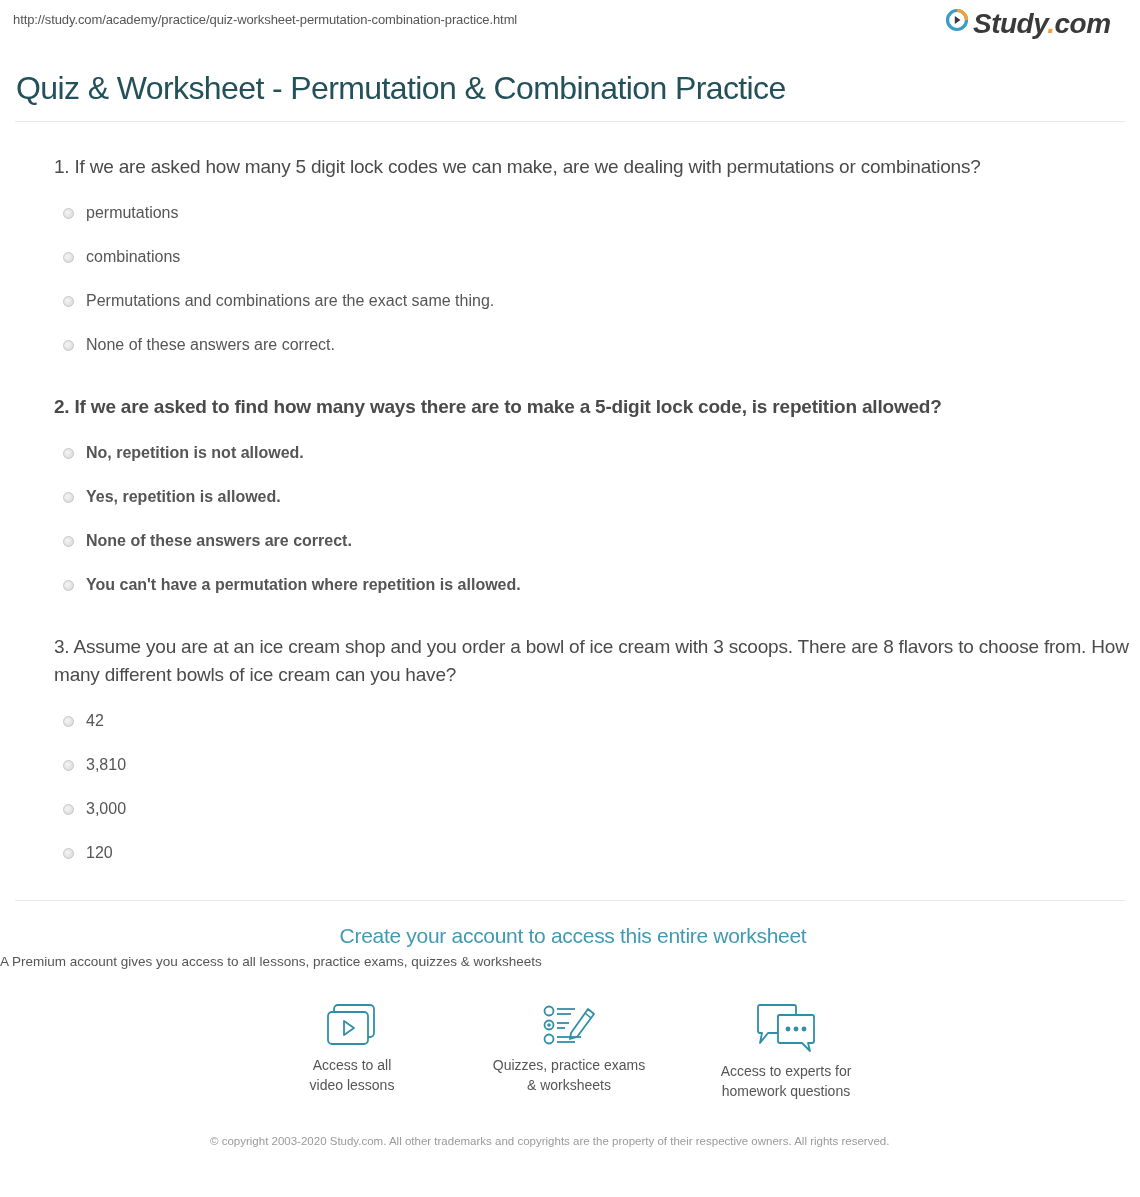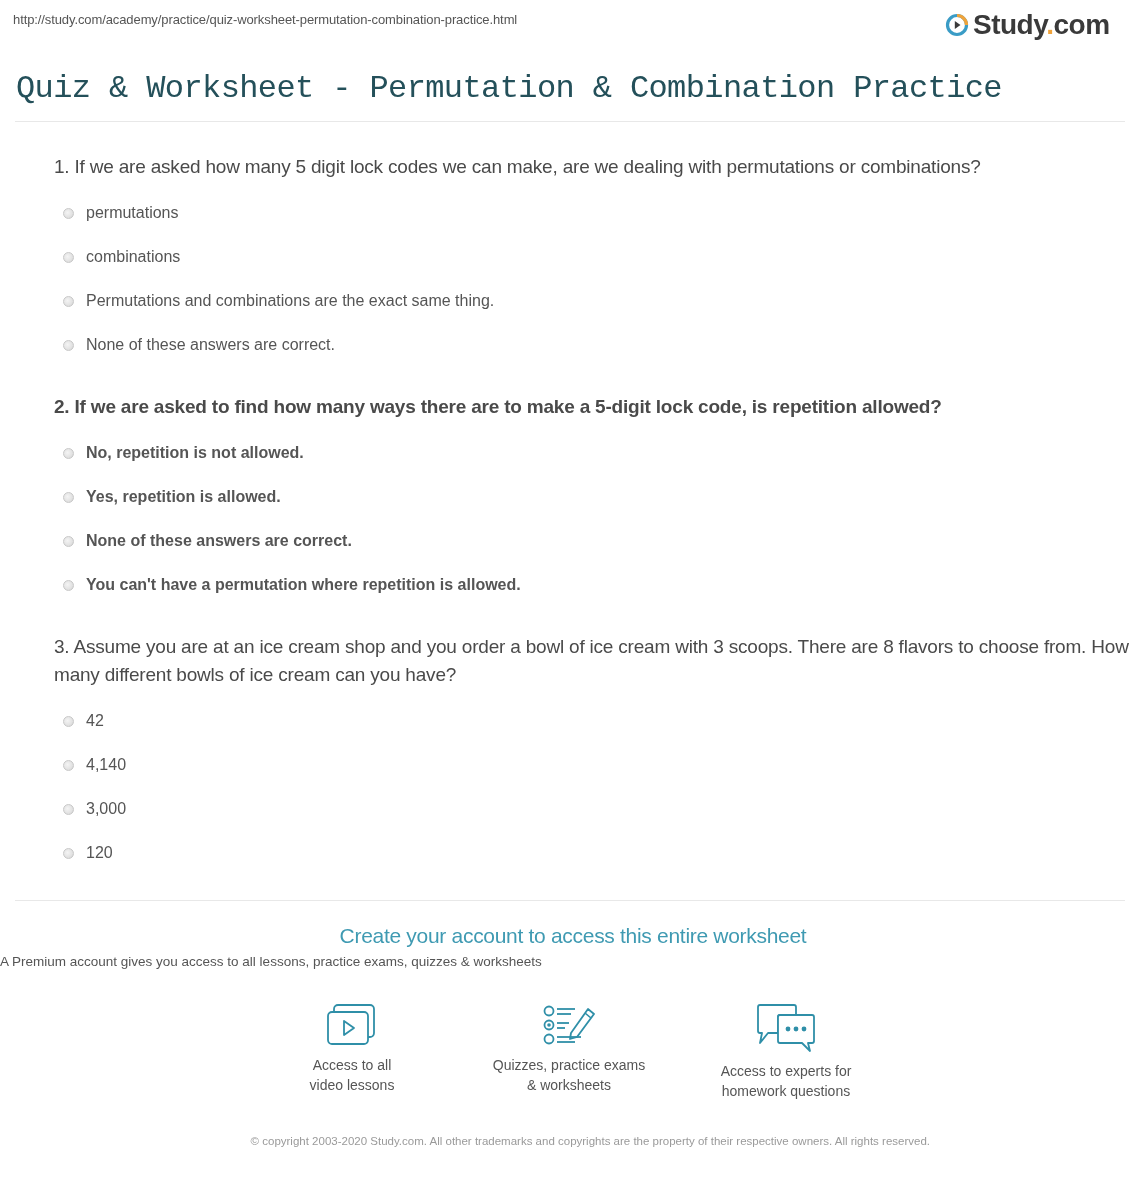--- a/index.html
+++ b/index.html
@@ -28,42 +28,42 @@
       left: 13px; top: 12px;
       font-size: 13px;
       color: #555555;
       letter-spacing: -0.1px;
     }
     .logo {
       position: absolute;
       left: 945px; top: 8px;
       height: 34px;
       display: flex;
-      align-items: center;
+      align-items: flex-start;
+      font-style: italic;
     }
     .logo-mark {
       width: 24px; height: 24px;
       margin-right: 4px;
     }
     .logo-text {
       font-size: 28px;
       font-weight: bold;
       color: #3a3a3a;
       letter-spacing: -0.5px;
     }
     .logo-dot { color: #f0a33a; }
 
     .page-title {
       position: absolute;
       left: 16px; top: 70px;
       font-size: 32px;
       color: #24505a;
       font-weight: normal;
       letter-spacing: -0.6px;
-      font-family: Liberation Mono, monospace;
     }
     .title-rule {
       position: absolute;
       left: 15px; top: 121px;
       width: 1110px;
       height: 1px;
       background: #e8e8e8;
     }
 
     
@@ -136,21 +136,21 @@
     .feature-label {
       margin-top: 8px;
       font-size: 14px;
       line-height: 20px;
       color: #555555;
     }
     .copyright {
       position: absolute;
       left: 210px; top: 1133px;
       width: 720px;
-      text-align: right;
+      text-align: left;
       font-size: 11.5px;
       line-height: 17px;
       color: #9a9a9a;
     }
   </style>
 </head>
 <body>
 
 <div class="page">
 
@@ -213,21 +213,21 @@
 
   <div class="question" style="top:633px;">
     <div class="q-text">3. Assume you are at an ice cream shop and you order a bowl of ice cream with 3 scoops. There are 8 flavors to choose from. How many different bowls of ice cream can you have?</div>
     <div style="height:10px;"></div>
     <div class="option">
       <span class="radio"></span>
       <span class="opt-label">42</span>
     </div>
     <div class="option">
       <span class="radio"></span>
-      <span class="opt-label">4,140</span>
+      <span class="opt-label">3,810</span>
     </div>
     <div class="option">
       <span class="radio"></span>
       <span class="opt-label">3,000</span>
     </div>
     <div class="option">
       <span class="radio"></span>
       <span class="opt-label">120</span>
     </div>
   </div>

